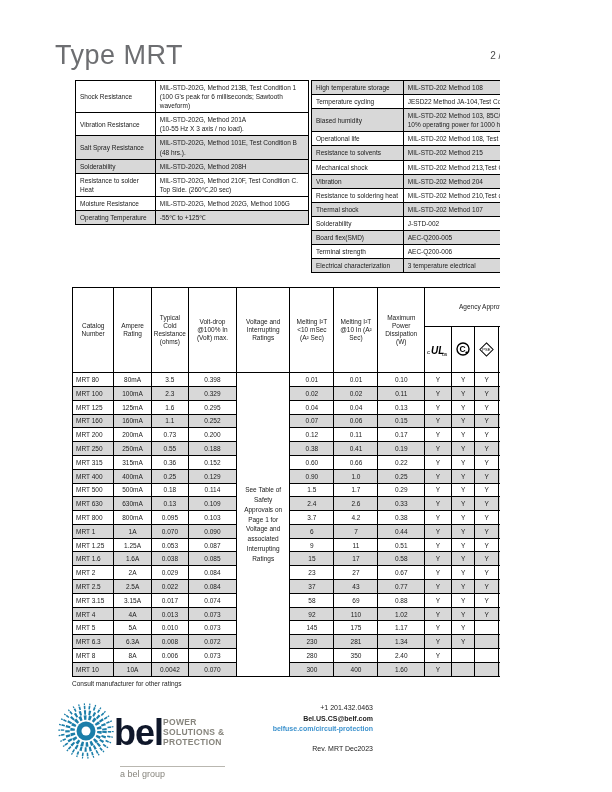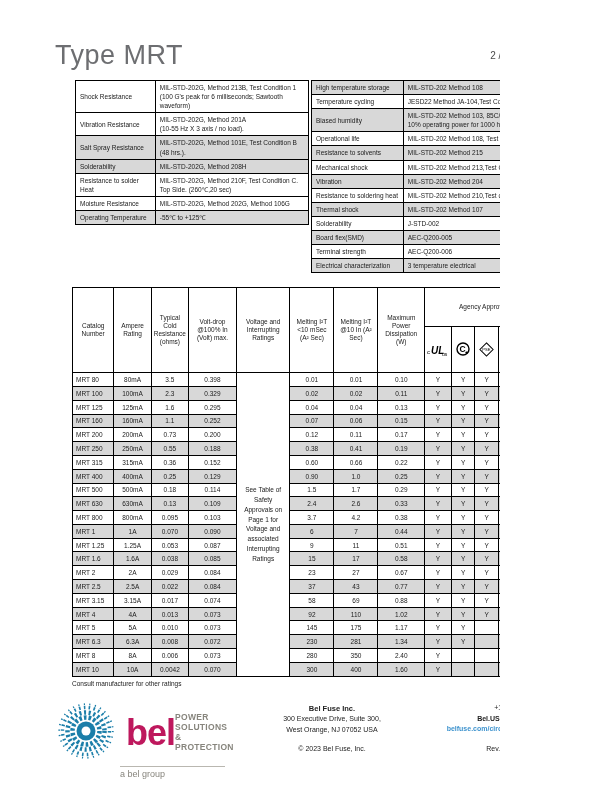--- a/index.html
+++ b/index.html
@@ -45,21 +45,21 @@
   col.c-vr{width:54px} col.c-m1{width:45px} col.c-m2{width:45px} col.c-pw{width:47px}
   col.c-ag{width:23.6px}
   .footnote { font-size:6.5px; color:#1a1a1a; margin-top:3px; }
 
   
   .footer { position:absolute; left:58px; top:703px; width:489px; }
   .footer-notice { text-align:right; font-size:7.5px; font-weight:bold; color:#000; margin-bottom:10px; }
   .footer-cols { display:flex; align-items:flex-start; }
   .logo-col { flex:0 0 175px; }
   .logo-globe { flex:0 0 56px; }
-  .bel-word { font-size:36px; font-weight:bold; color:#be185d; line-height:0.9; letter-spacing:-1px;margin-left:12px; }
+  .bel-word { font-size:36px; font-weight:bold; color:#0f172a; line-height:0.9; letter-spacing:-1px; }
   .logo-tag { font-size:8.5px; font-weight:bold; color:#87857d; line-height:1.15; letter-spacing:0.3px; }
   .logo-row-inner { display:flex; align-items:center; }
   .bel-group { margin-top:3px; margin-left:62px; padding-top:2px; border-top:1px solid #b9b7b0; font-size:9px; color:#87857d; width:105px; }
   .center-col { margin-left:auto; flex:0 0 150px; text-align:center; font-size:7px; line-height:1.5; color:#222; }
   .center-col .company { font-weight:bold; font-size:7.5px; }
   .right-col { flex:0 0 140px; text-align:right; font-size:7px; line-height:1.5; color:#222; }
   .right-col .email { font-weight:bold; }
   .right-col .website { color:#3e93ce; font-weight:bold; text-decoration:none; }
   .copyright { margin-top:9px; }
   .rev { margin-top:9px; }
@@ -562,26 +562,20 @@
           </span>
           <span class="bel-word">bel</span>
           <span class="logo-tag">
             <div>POWER</div>
             <div>SOLUTIONS &amp;</div>
             <div>PROTECTION</div>
           </span>
         </div>
         <div class="bel-group">a bel group</div>
       </div>
-      <div class="center-col">
-        <div class="company">Bel Fuse Inc.</div>
-        <div>300 Executive Drive, Suite 300,</div>
-        <div>West Orange, NJ 07052 USA</div>
-        <div class="copyright">© 2023 Bel Fuse, Inc.</div>
-      </div>
       <div class="right-col">
         <div>+1 201.432.0463</div>
         <div class="email">Bel.US.CS@belf.com</div>
         <a class="website" href="#">belfuse.com/circuit-protection</a>
         <div class="rev">Rev. MRT Dec2023</div>
       </div>
     </div>
   </div>
 
 </div>

